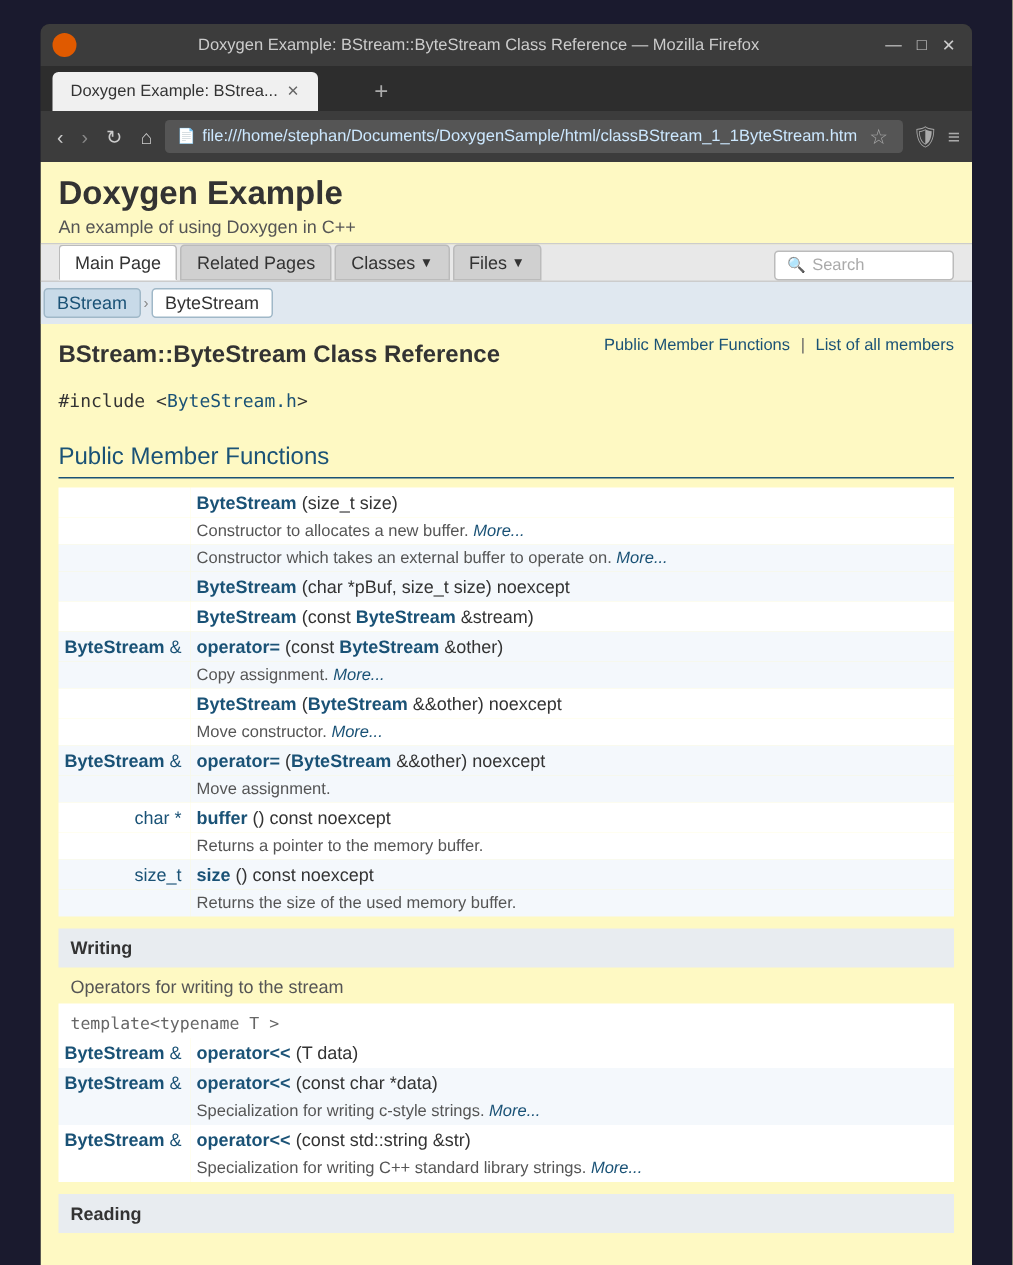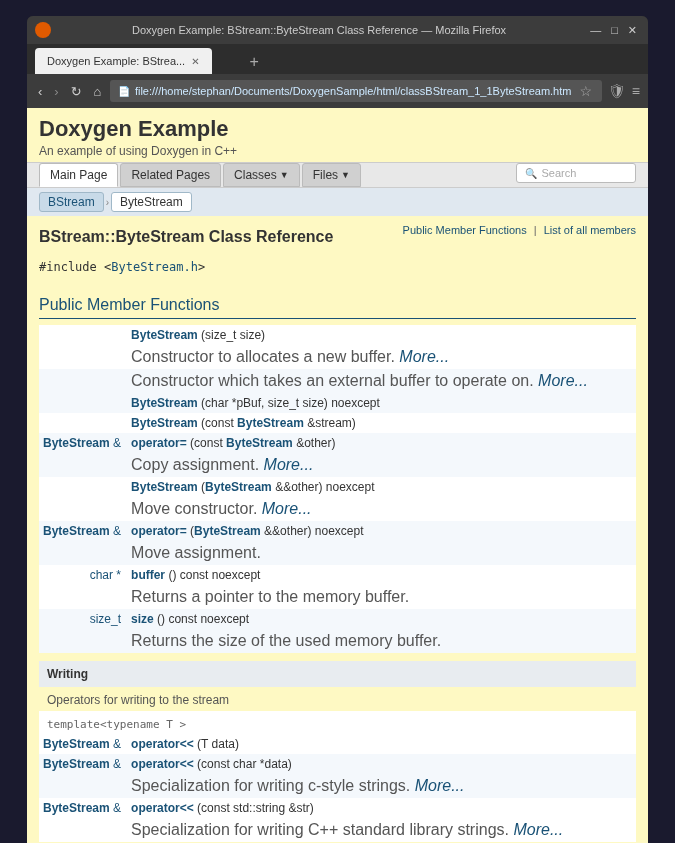--- a/index.html
+++ b/index.html
@@ -128,21 +128,21 @@
     .doxy-subtitle {
       font-size: 12px;
       color: #555;
       margin-top: 2px;
     }
 
     
     .doxy-nav {
       background: #e8e8e8;
       display: flex;
-      align-items: flex-start;
+      align-items: flex-end;
       padding: 0 12px;
       gap: 2px;
       border-bottom: 1px solid #ccc;
     }
     .nav-item {
       background: #d0d0d0;
       border: 1px solid #bbb;
       border-radius: 3px 3px 0 0;
       padding: 4px 10px;
       font-size: 12px;
@@ -168,21 +168,21 @@
       display: flex;
       align-items: center;
       gap: 4px;
       width: 120px;
     }
     .search-icon { color: #888; font-size: 10px; }
 
     
     .breadcrumb {
       background: #e0e8f0;
-      padding: 4px 12px;
+      padding: 4px 2px;
       display: flex;
       align-items: center;
       gap: 0;
       font-size: 12px;
       text-align: right;
     }
     .bread-item {
       color: #1a5276;
       text-decoration: none;
       padding: 2px 8px;
@@ -259,21 +259,21 @@
     }
     .mem-fn-link {
       color: #1a5276;
       font-weight: bold;
       text-decoration: none;
     }
     .mem-fn-text { color: #333; }
     .mem-more { color: #1a5276; font-style: italic; }
     .mem-desc {
       color: #555;
-      font-size: 16px;
+      font-size: 11px;
     }
     .mem-row-alt { background: #f4f8fc; }
     .mem-row { background: #fff; }
 
     
     .subsection {
       background: #e8ecf0;
       padding: 6px 8px;
       margin: 8px 0 2px;
       font-weight: bold;

